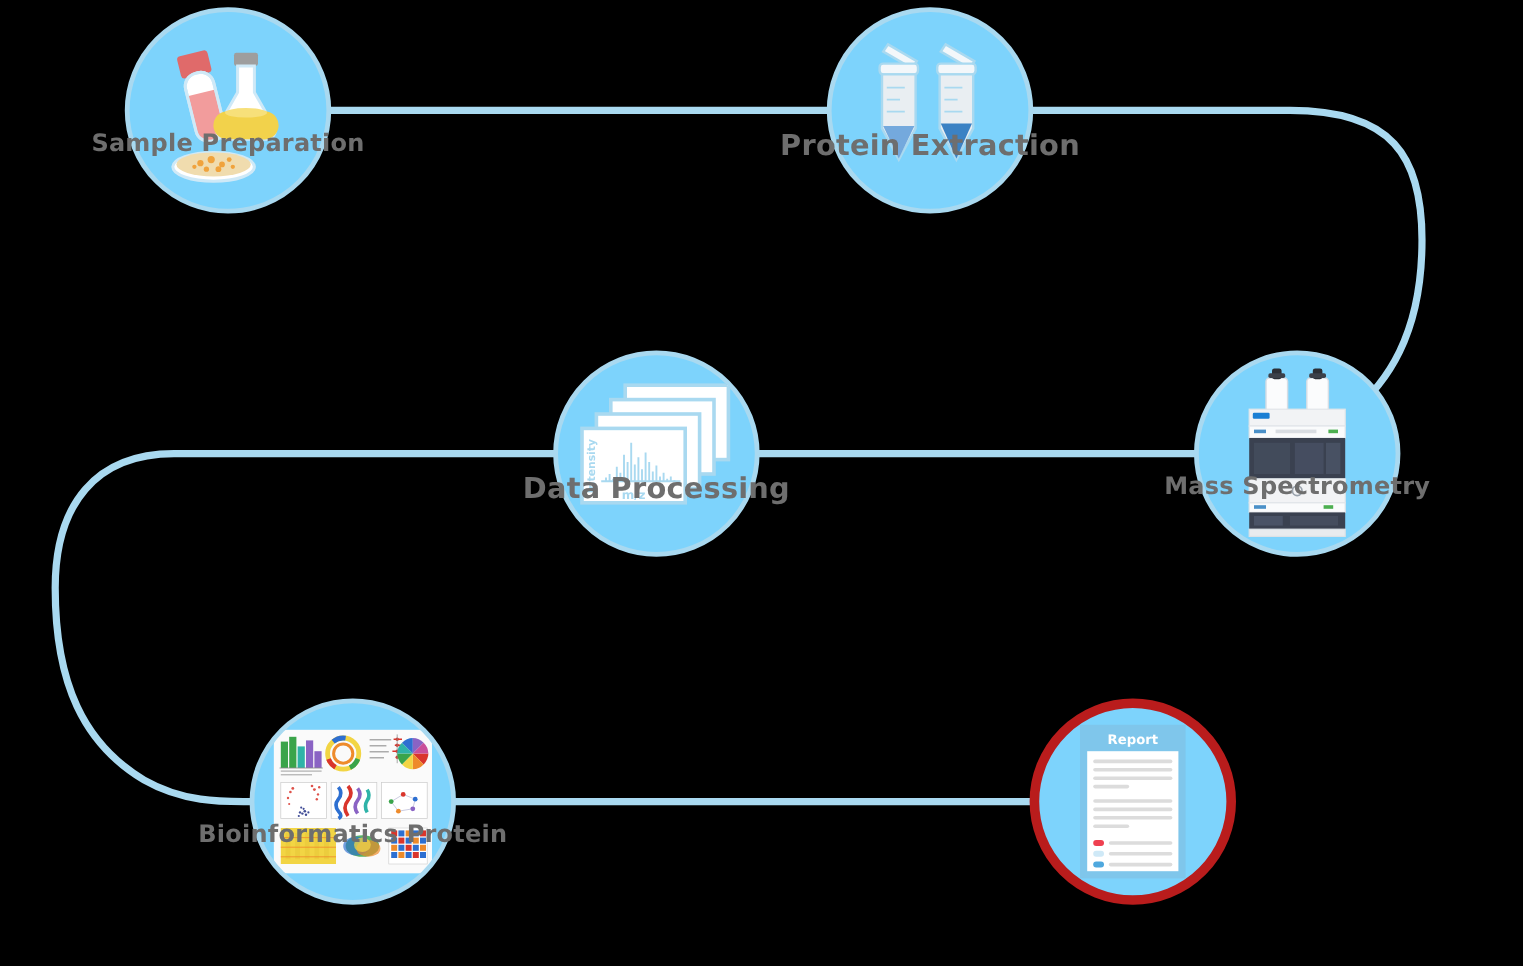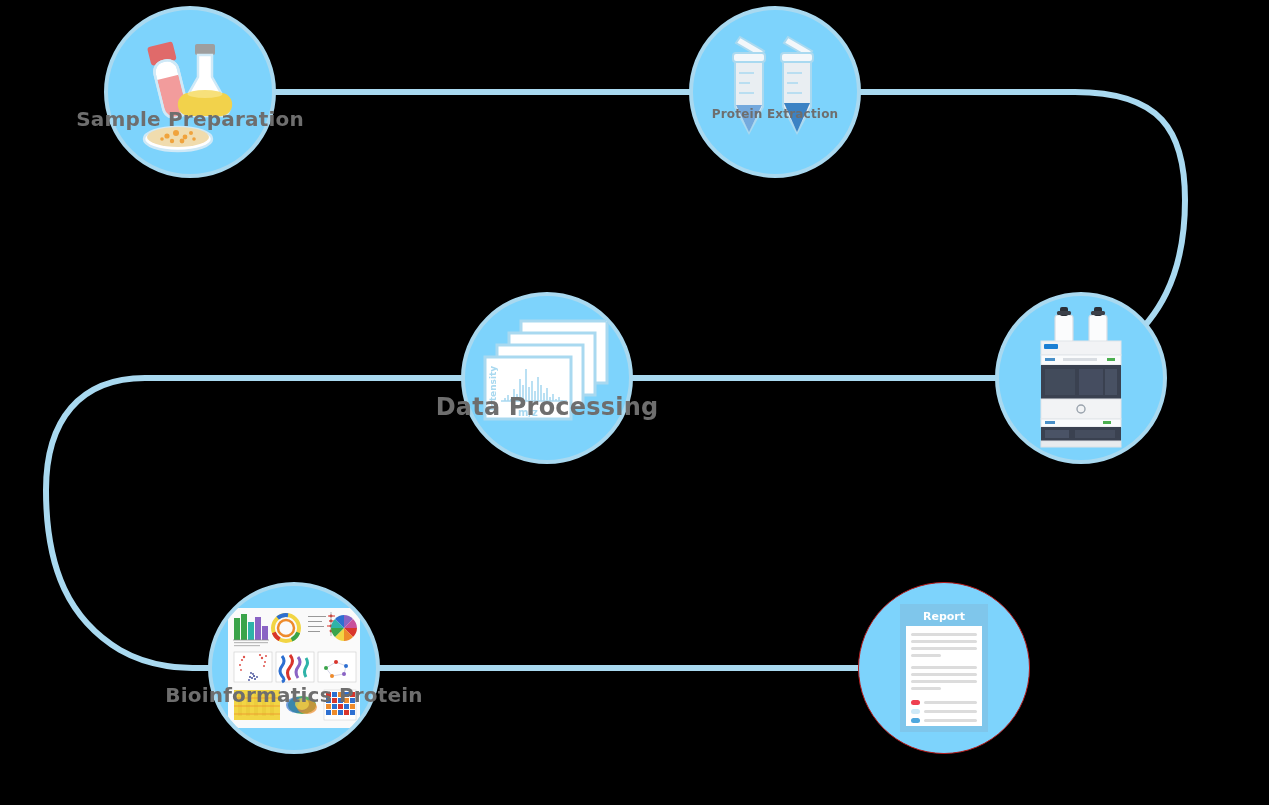--- a/index.html
+++ b/index.html
@@ -116,21 +116,21 @@
           <path d="M25 35 h28 v45 l-14 26 l-14 -26 z" fill="#e9eef2" stroke="#a9d9f0" stroke-width="2"></path>
           <path d="M26 76 h26 l-13 29 z" fill="#3b82c4"></path>
           <g stroke="#a9d9f0" stroke-width="1.6">
             <line x1="29" y1="46" x2="44" y2="46"></line>
               <line x1="29" y1="56" x2="40" y2="56"></line>
             <line x1="29" y1="66" x2="44" y2="66"></line>
           </g>
         </g>
       </svg>
     </div>
-    <div class="node-label" style="top:101px; color:#6e6e6e; font-size:12px;">Protein Extraction</div>
+    <div class="node-label" style="top:101px; color:#6e6e6e; font-size:24px;">Protein Extraction</div>
   </div>
 
   <div class="node" style="left:1081px; top:378px;">
     <div class="node-circle" style="width:172px; height:172px; border:4px solid #a9d9f0;">
       <svg class="icon-svg" width="96" height="150" viewBox="0 0 96 150" xmlns="http://www.w3.org/2000/svg">
         <g>
           <rect x="22" y="12" width="18" height="28" rx="3" fill="#fbfcfd" stroke="#d6dde4" stroke-width="1.2"></rect>
           <rect x="27" y="4" width="8" height="9" rx="2" fill="#2b2f36"></rect>
           <rect x="24" y="8" width="14" height="4" rx="1.5" fill="#3b4049"></rect>
           <rect x="56" y="12" width="18" height="28" rx="3" fill="#fbfcfd" stroke="#d6dde4" stroke-width="1.2"></rect>
@@ -151,20 +151,21 @@
         <circle cx="48" cy="106" r="4" fill="none" stroke="#9aa3ad" stroke-width="1.4"></circle>
         <rect x="8" y="116" width="80" height="8" fill="#fafbfc" stroke="#e2e5e9" stroke-width="1"></rect>
         <rect x="12" y="118" width="10" height="3" fill="#4a90c8"></rect>
         <rect x="70" y="118" width="8" height="3" fill="#4caf50"></rect>
         <rect x="8" y="124" width="80" height="14" fill="#3a4150"></rect>
         <rect x="12" y="127" width="24" height="8" fill="#4a5366"></rect>
         <rect x="42" y="127" width="40" height="8" fill="#454d5e"></rect>
         <rect x="8" y="138" width="80" height="6" fill="#e8ebee" stroke="#dde1e5" stroke-width="1"></rect>
       </svg>
     </div>
+    <div class="node-label" style="top:101px; color:#6e6e6e; font-size:20px;">Mass Spectrometry</div>
   </div>
 
   <div class="node" style="left:547px; top:378px;">
     <div class="node-circle" style="width:172px; height:172px; border:4px solid #a9d9f0;">
       <svg class="icon-svg" width="132" height="126" viewBox="0 0 132 126" xmlns="http://www.w3.org/2000/svg">
         <rect x="40" y="6" width="86" height="62" fill="#ffffff" stroke="#a9d9f0" stroke-width="3"></rect>
         <rect x="28" y="18" width="86" height="62" fill="#ffffff" stroke="#a9d9f0" stroke-width="3"></rect>
         <rect x="16" y="30" width="86" height="62" fill="#ffffff" stroke="#a9d9f0" stroke-width="3"></rect>
         <g>
           <rect x="4" y="42" width="86" height="62" fill="#ffffff" stroke="#a9d9f0" stroke-width="3"></rect>
@@ -347,21 +348,21 @@
               <rect x="116" y="102" width="5" height="5" fill="#d9352c"></rect>
             <rect x="122" y="102" width="5" height="5" fill="#2d6fd1"></rect>
           </g>
         </g>
       </svg>
     </div>
     <div class="node-label" style="top:101px; color:#6e6e6e; font-size:20px;">Bioinformatics Protein</div>
   </div>
 
   <div class="node" style="left:944px; top:668px;">
-    <div class="node-circle" style="width:172px; height:172px; border:1px solid #b91c1c;">
+    <div class="node-circle" style="width:172px; height:172px; border:8px solid #b91c1c;">
       <svg class="icon-svg" width="96" height="132" viewBox="0 0 96 132" xmlns="http://www.w3.org/2000/svg">
         <rect x="4" y="2" width="88" height="128" fill="#7fc6eb"></rect>
         <text x="48" y="18" text-anchor="middle" fill="#ffffff" font-family="DejaVu Sans, sans-serif" font-size="11" font-weight="bold">Report</text>
         <rect x="10" y="24" width="76" height="100" fill="#ffffff"></rect>
         <g fill="#dcdcdc">
           <rect x="15" y="31" width="66" height="3" rx="1.5"></rect>
           <rect x="15" y="38" width="66" height="3" rx="1.5"></rect>
           <rect x="15" y="45" width="66" height="3" rx="1.5"></rect>
           <rect x="15" y="52" width="30" height="3" rx="1.5"></rect>
           <rect x="15" y="64" width="66" height="3" rx="1.5"></rect>

